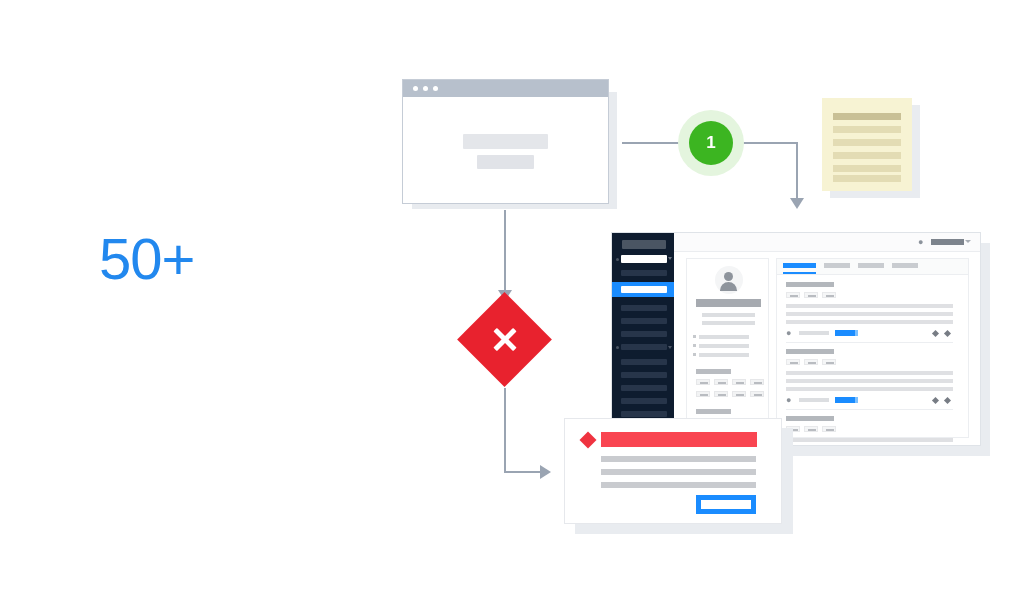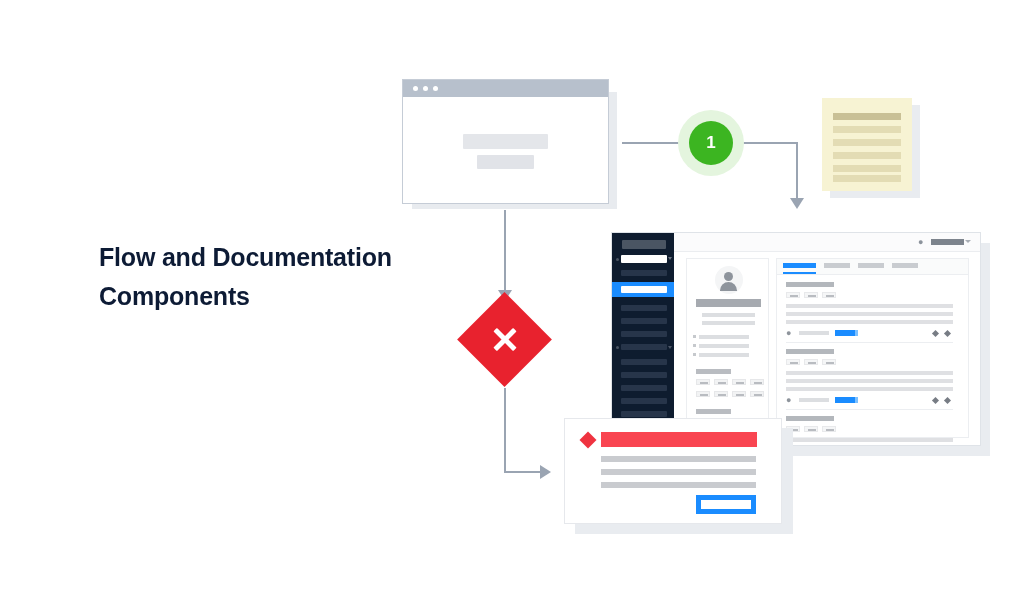--- a/index.html
+++ b/index.html
@@ -436,21 +436,21 @@
     width: 50px; height: 9px;
     background: #ffffff;
   }
 </style>
 </head>
 <body>
 
 <div id="stage">
 
   <div id="headline">
-    <div id="subtitle">Flow and Documentation Components</div>
+    <div id="count">50+</div>
   </div>
 
   <div class="shadowbox" id="browser-shadow"></div>
   <div id="browser-window">
     <div id="browser-titlebar">
       <span class="dot" style="left:10px"></span>
       <span class="dot" style="left:20px"></span>
       <span class="dot" style="left:30px"></span>
     </div>
     <div class="bar" id="browser-bar-1"></div>

